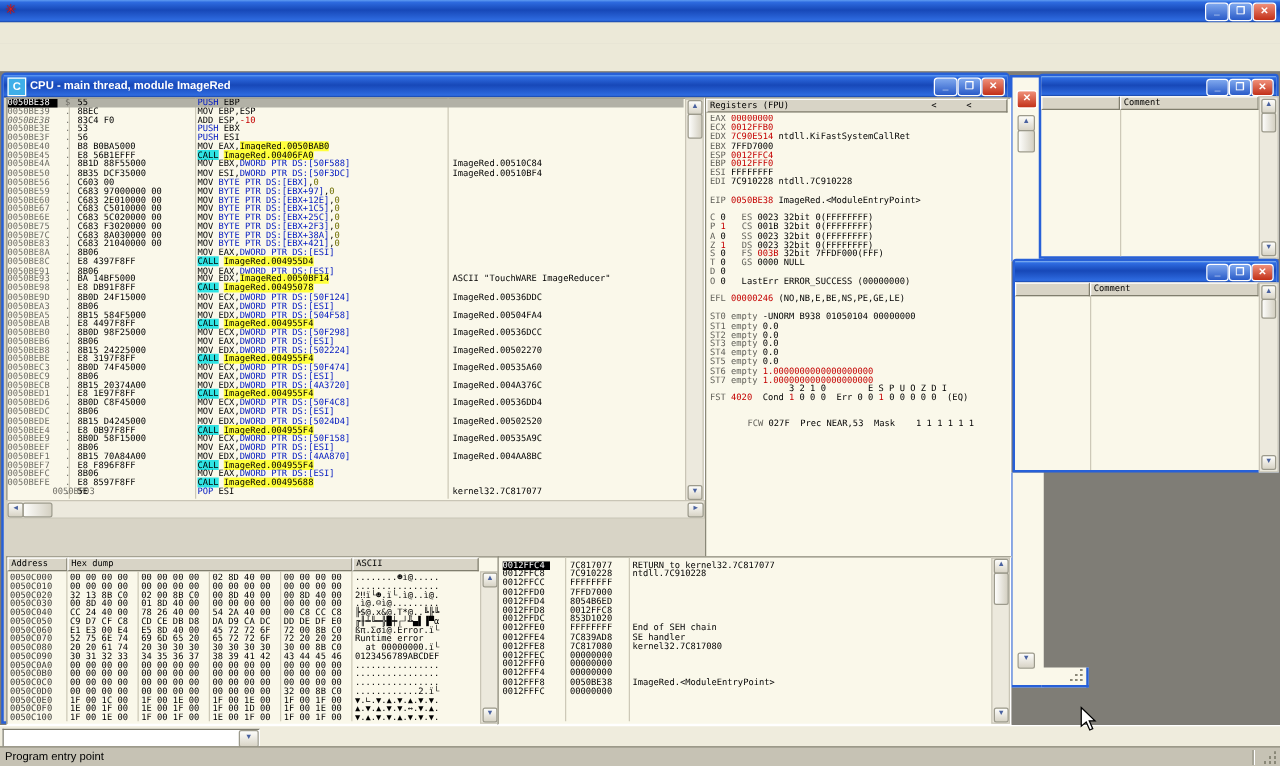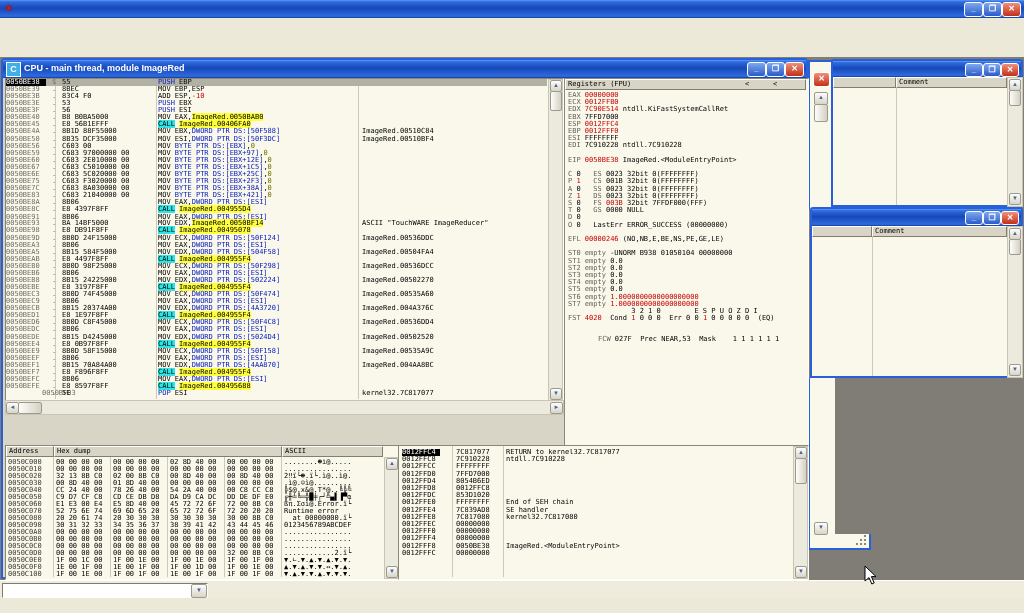--- a/index.html
+++ b/index.html
@@ -203,21 +203,21 @@
         <div class="dcell" style="left: 56px;">55</div>
         <div class="dcell" style="left: 152px;"><span class="sg-b">PUSH</span><span class="sg-d"> EBP</span></div>
       </div>
       <div class="drow" style="top: 7.07px;">
         <div class="dcell daddr" style="left: 0px; width: 40px;">0050BE39</div>
         <div class="dcell dmarkc" style="left: 46px;">.</div>
         <div class="dcell" style="left: 56px;">8BEC</div>
         <div class="dcell" style="left: 152px;"><span class="sg-d">MOV EBP,ESP</span></div>
       </div>
       <div class="drow" style="top: 14.14px;">
-        <div class="dcell daddr" style="left: 0px; width: 40px;">0050BE3B</div>
+        <div class="dcell daddr" style="left: 0px; width: 40px; font-style: italic;">0050BE3B</div>
         <div class="dcell dmarkc" style="left: 46px;">.</div>
         <div class="dcell" style="left: 56px;">83C4 F0</div>
         <div class="dcell" style="left: 152px;"><span class="sg-d">ADD ESP,</span><span class="sg-r">-10</span></div>
       </div>
       <div class="drow" style="top: 21.21px;">
         <div class="dcell daddr" style="left: 0px; width: 40px;">0050BE3E</div>
         <div class="dcell dmarkc" style="left: 46px;">.</div>
         <div class="dcell" style="left: 56px;">53</div>
         <div class="dcell" style="left: 152px;"><span class="sg-b">PUSH</span><span class="sg-d"> EBX</span></div>
       </div>
@@ -767,20 +767,25 @@
     </div>
   </div>
 
   <div class="abs" style="left:0;top:580px;width:1024px;height:17px;background:#EFECDD;border-top:1px solid #fff;">
     <div class="abs" style="left:2px;top:2px;width:204px;height:13px;background:#fff;border:1px solid;border-color:#7E7C6E #fff #fff #7E7C6E;">
       <span class="mono" style="position:absolute;left:2px;top:3px;"></span>
       <div class="sbtn" style="right:0;top:0;width:14px;height:12px;line-height:11px;">▼</div>
     </div>
   </div>
 
+  <div class="abs" style="left:0;top:597px;width:1024px;height:16px;background:#C6C2B4;border-top:1px solid #8A8878;">
+    <span style="position:absolute;left:4px;top:2px;font-size:9px;color:#000;">Program entry point</span>
+    <div class="abs" style="left:1002px;top:2px;width:1px;height:12px;background:#8A8878;border-right:1px solid #fff;"></div>
+    <div class="grip" style="right:1px;bottom:1px;"></div>
+  </div>
 
   <div class="abs" style="left:864px;top:565px;">
     <svg width="14" height="21" viewBox="0 0 14 21">
       <polygon points="1,1 1,16 5,12.6 7.8,19 10.2,17.9 7.4,11.6 12,11.6" fill="#ffffff" stroke="#000000" stroke-width="1"></polygon>
     </svg>
   </div>
 
 </div>
 
 </body></html>

